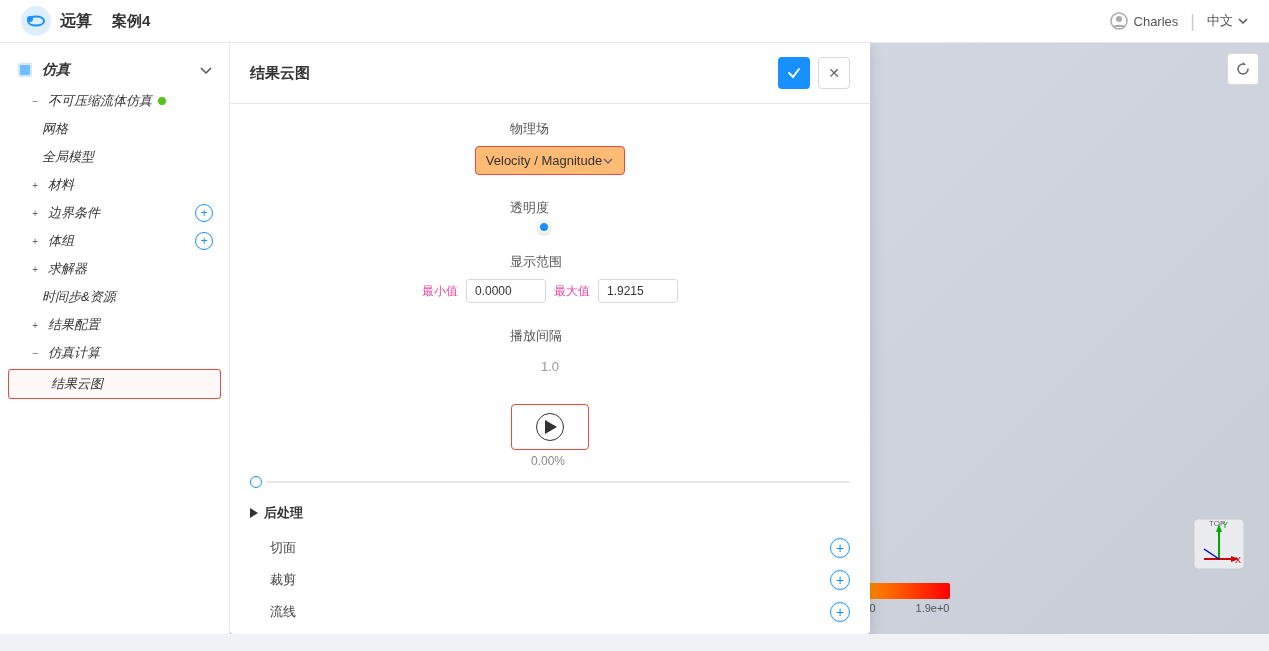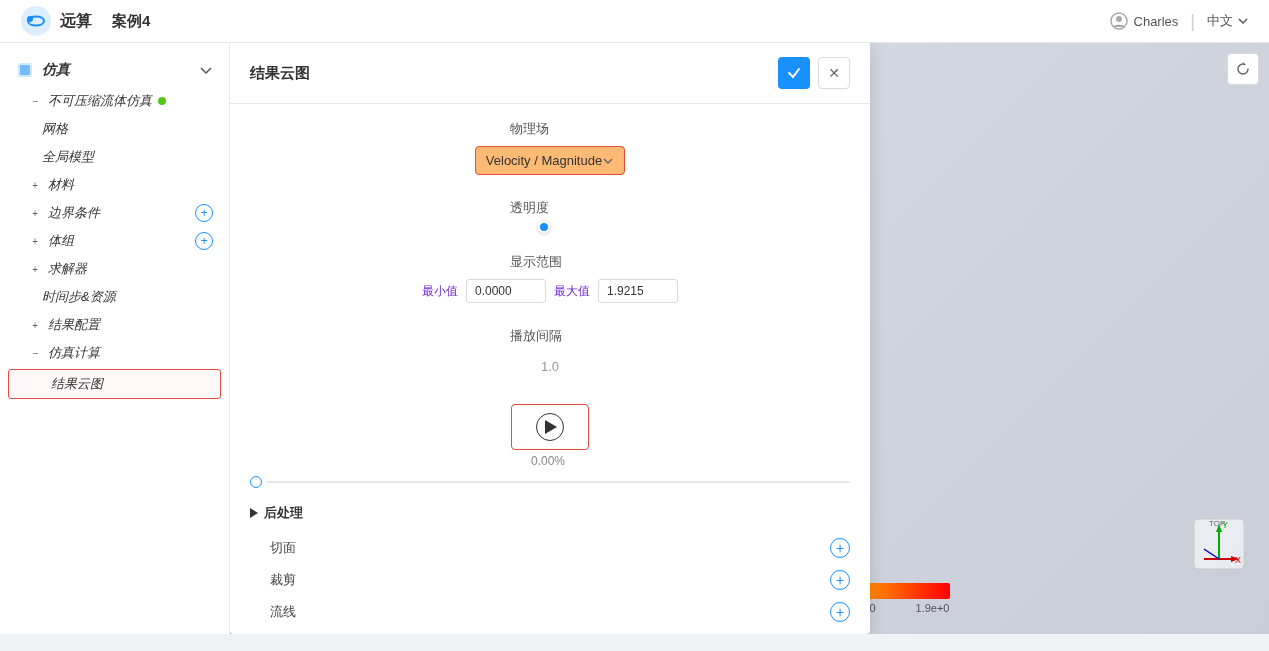--- a/index.html
+++ b/index.html
@@ -255,21 +255,21 @@
       box-shadow: 0 1px 4px rgba(0,0,0,0.2);
     }
     .range-inputs {
       display: flex;
       align-items: center;
       gap: 8px;
       flex: 1;
     }
     .range-label {
       font-size: 12px;
-      color: #6d28d9;
+      color: #ec4899;
     }
     .range-input {
       border: 1px solid #d9d9d9;
       border-radius: 3px;
       padding: 4px 8px;
       font-size: 12px;
       width: 80px;
       color: #333;
     }
     .select-plain {

